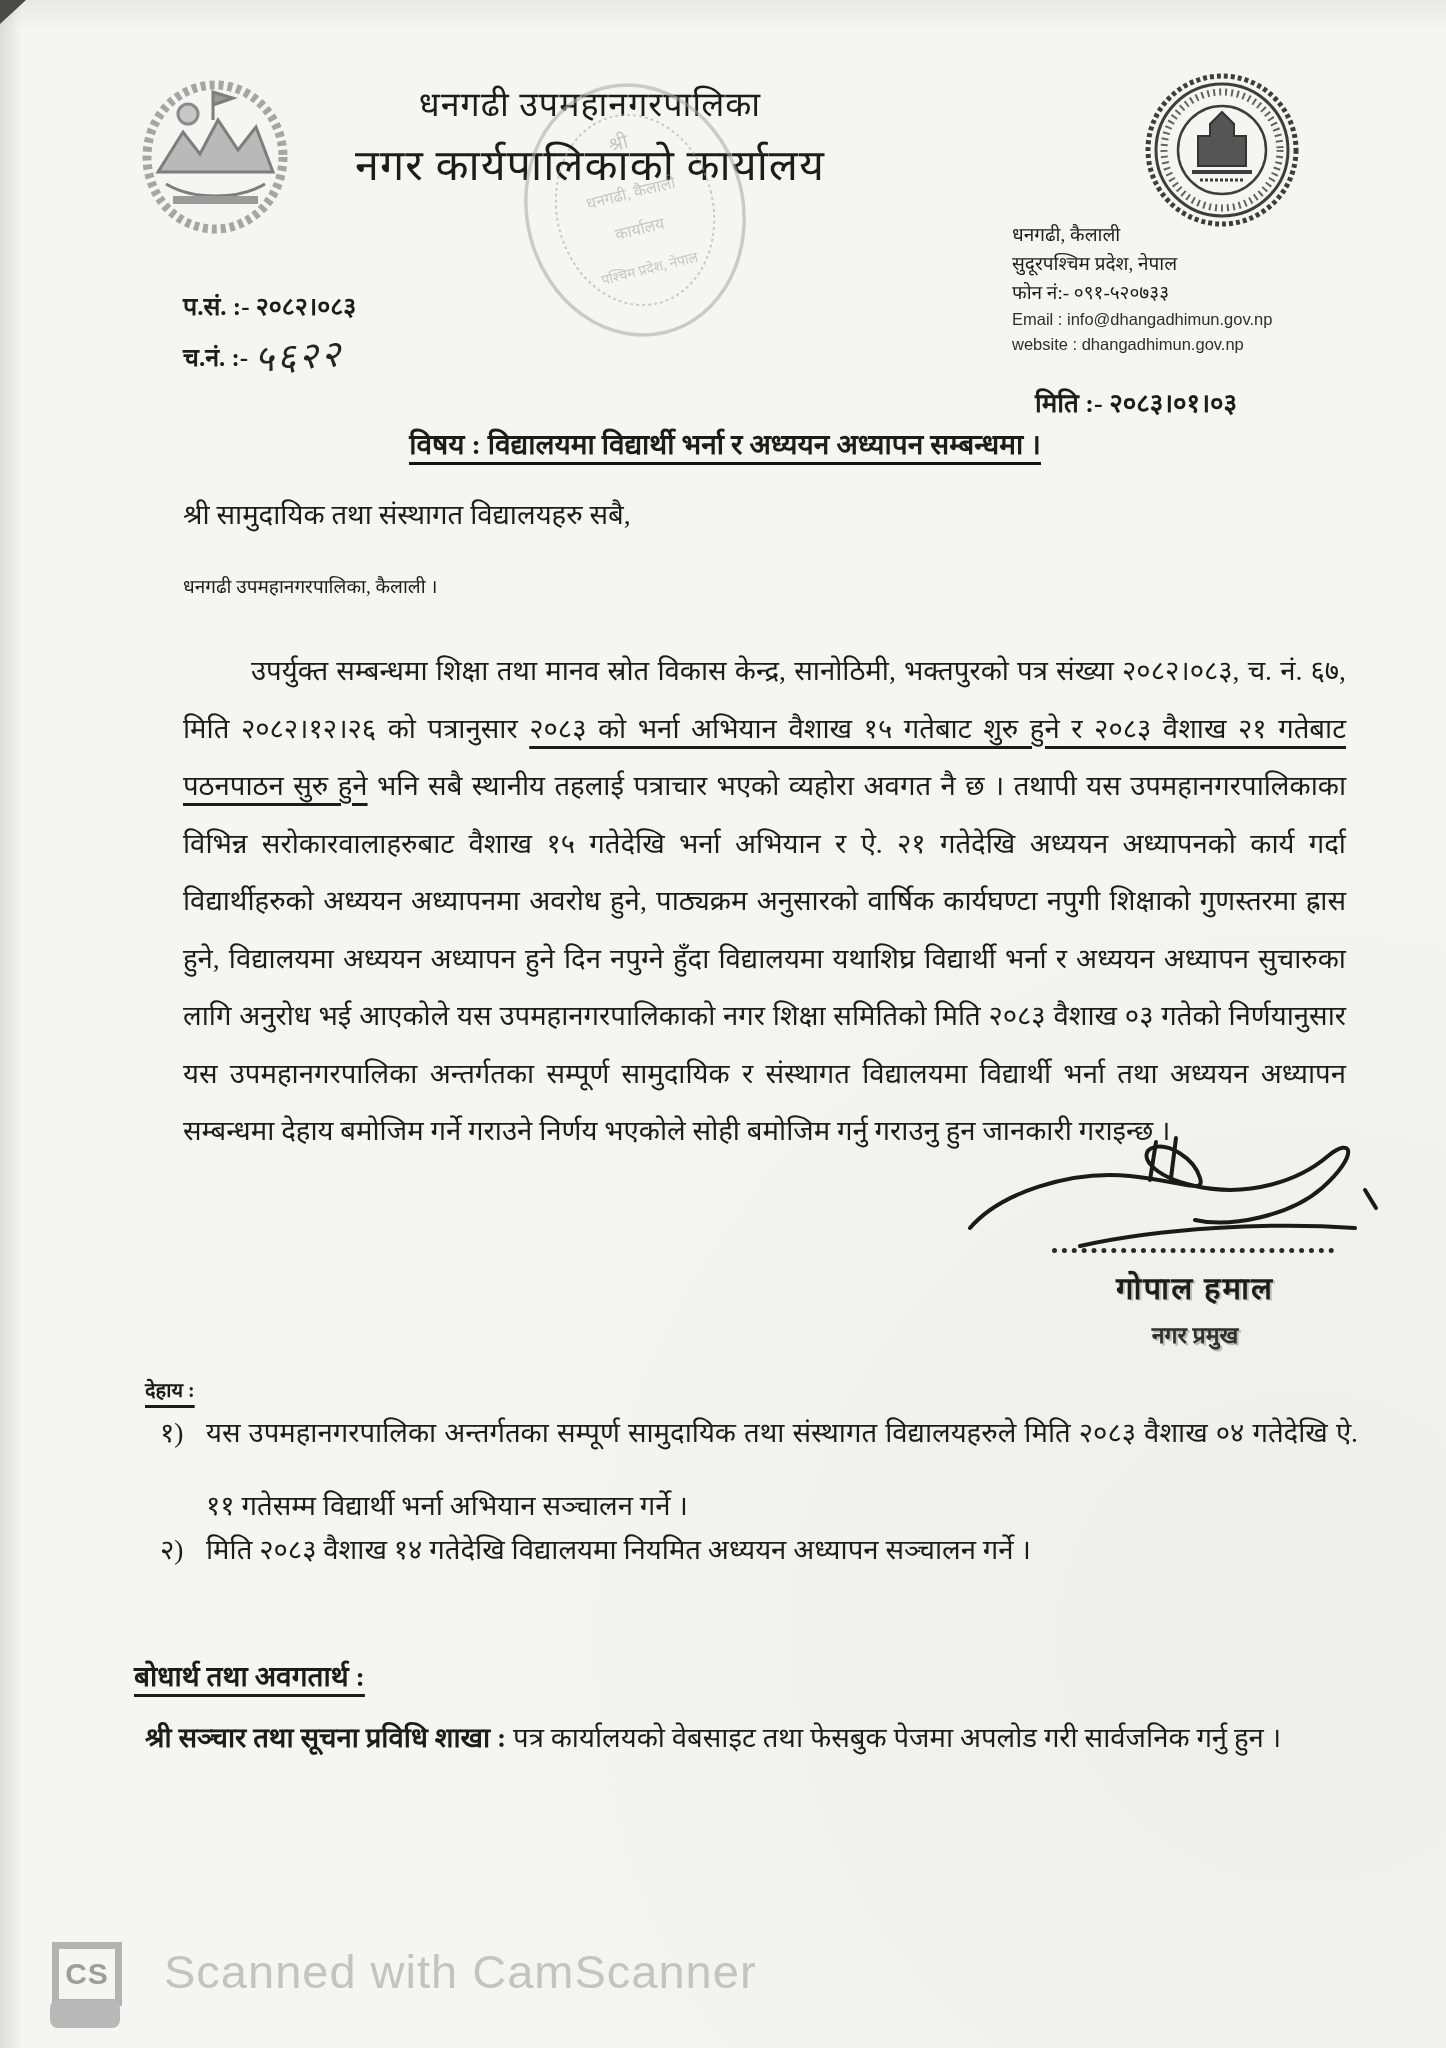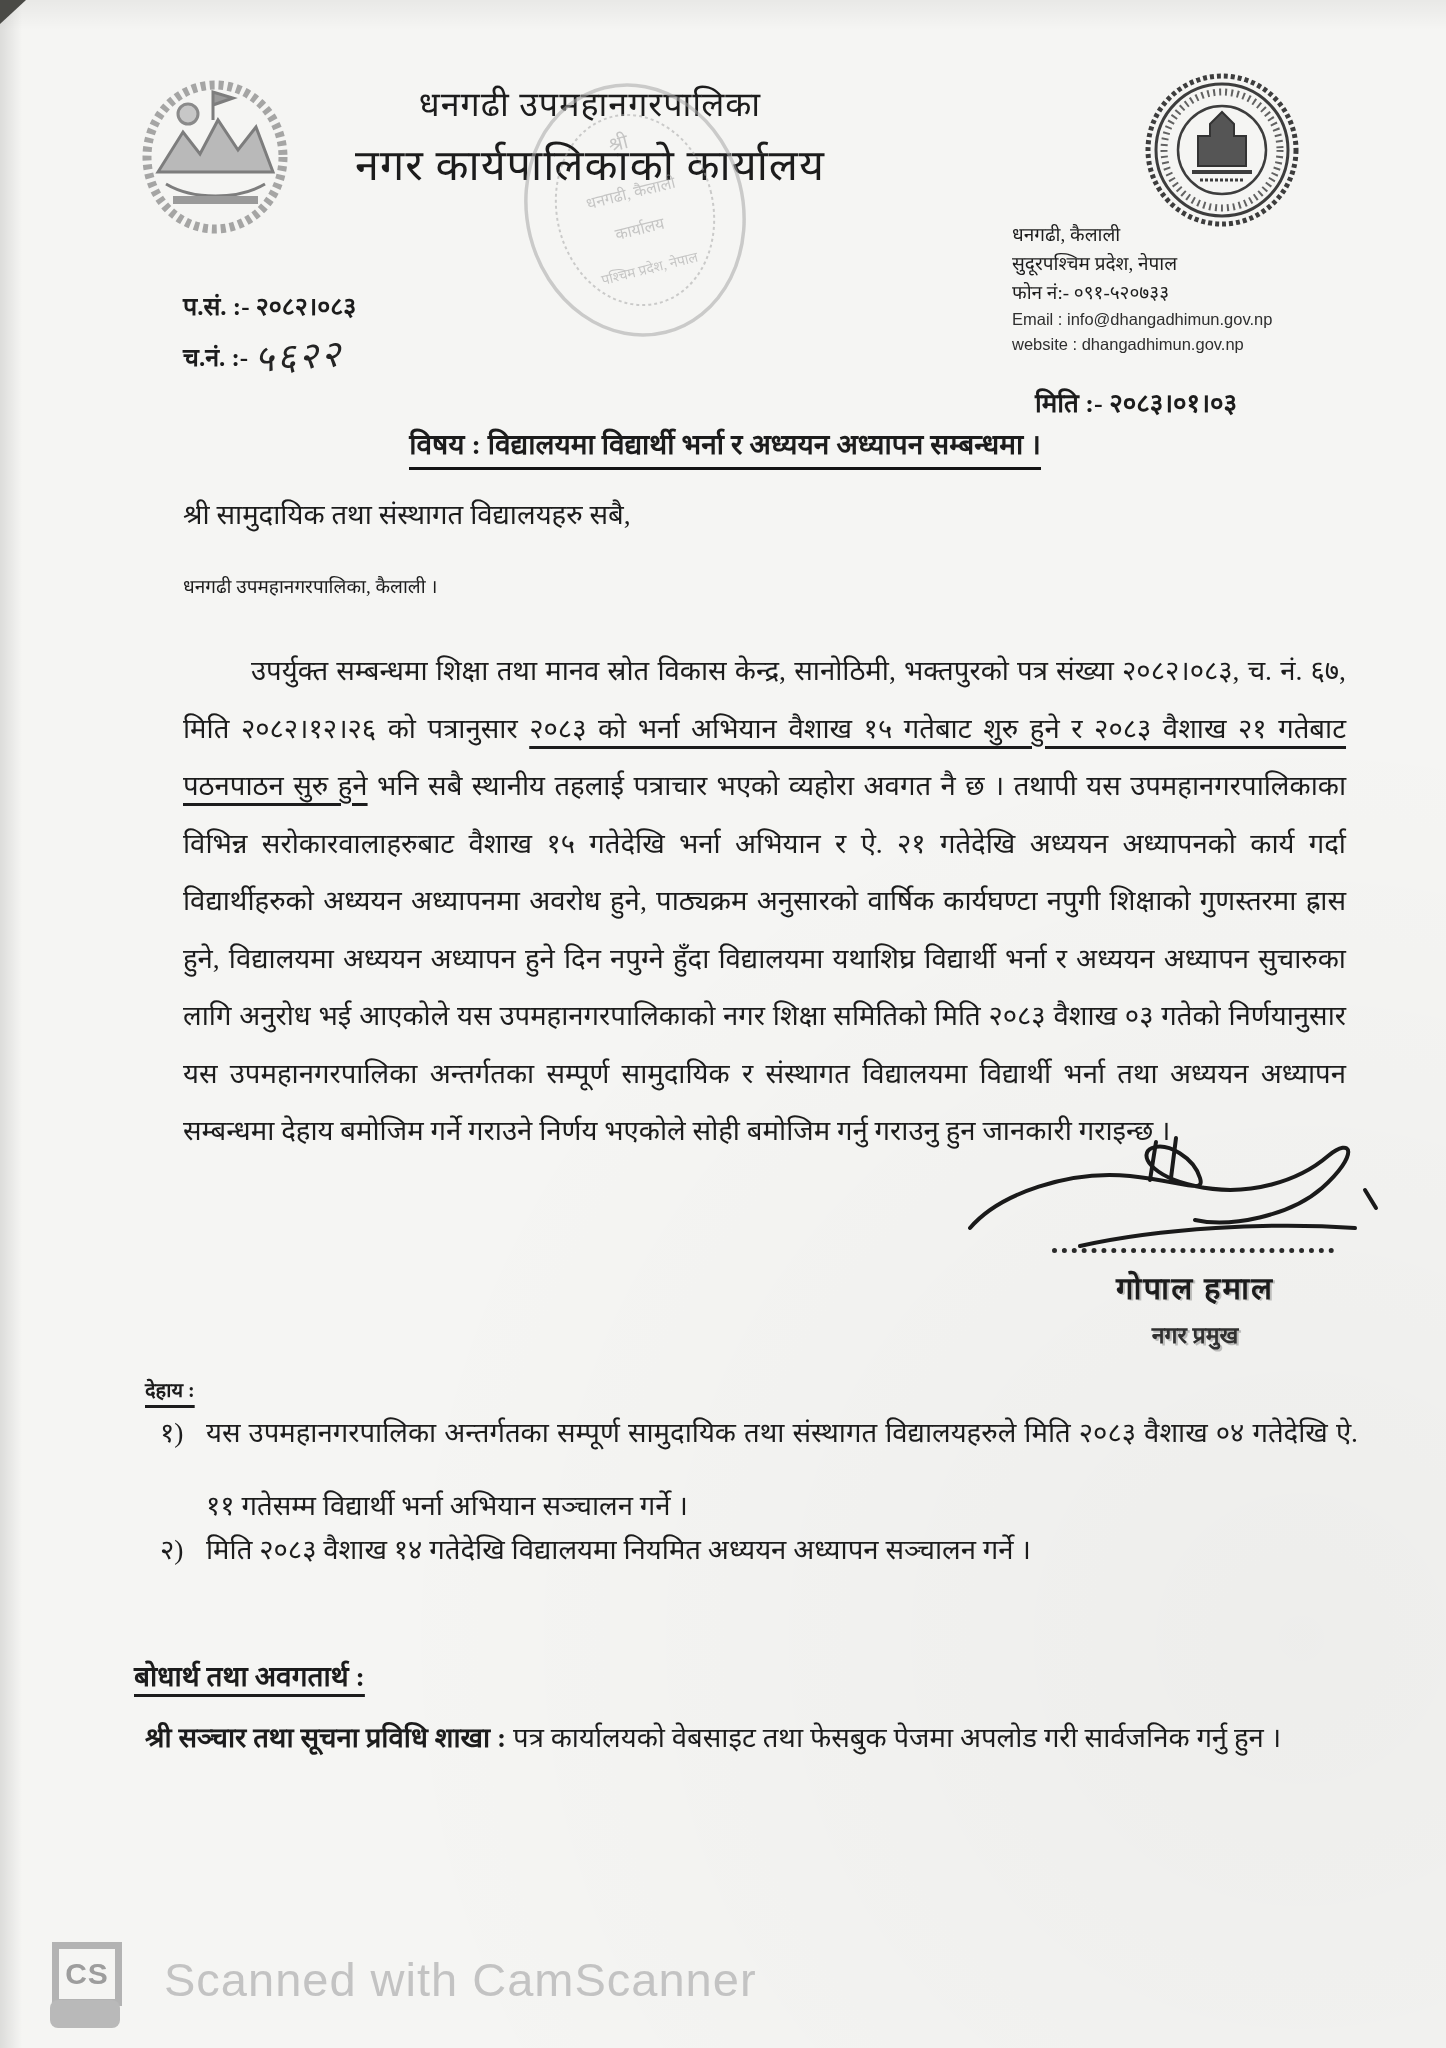--- a/index.html
+++ b/index.html
@@ -26,21 +26,21 @@
 
   .contact{left:1012px;top:220px;font-size:19px;line-height:29px;}
   .contact .lat{font-size:16.5px;line-height:25px;color:#2e2e2e;}
 
   .refs{left:183px;top:283px;font-size:25px;font-weight:700;line-height:47px;}
   .hand{display:inline-block;font-size:37px;font-weight:400;font-style:italic;transform:rotate(-4deg) translateY(3px);letter-spacing:3px;color:#242424;}
 
   .dateline{left:1035px;top:376px;font-size:26px;font-weight:700;margin-top:8px;}
 
   .subject{left:320px;top:424px;width:810px;text-align:center;}
-  .subject span{display:inline-block;font-size:28px;font-weight:700;border-bottom:3px solid #141414;padding-bottom:5px;}
+  .subject span{display:inline-block;font-size:28px;font-weight:700;border-bottom:3px solid #141414;}
 
   .recip1{left:183px;top:495px;font-size:27.5px;}
   .recip2{left:183px;top:573px;font-size:19px;}
 
   .bodytext{left:183px;top:642px;width:1163px;font-size:27.5px;line-height:57.5px;text-align:justify;text-indent:68px;}
   .seg-u{text-decoration:underline;text-decoration-thickness:2.5px;text-underline-offset:8px;}
   .seg-b{font-weight:700;}
 
   
   .sigline{left:1052px;top:1248px;width:282px;border-bottom:5px dotted #2a2a2a;height:0;}
@@ -60,21 +60,21 @@
   
   .stamp-center{left:495px;top:70px;width:280px;height:280px;pointer-events:none;}
   .seal-right{left:1140px;top:70px;width:165px;height:162px;}
   .emblem-left{left:138px;top:72px;width:155px;height:165px;}
 
   
   .footer{left:52px;top:1942px;display:flex;align-items:flex-start;}
   .cs-box{width:56px;height:50px;border:7px solid #b3b3b3;display:flex;align-items:center;justify-content:center;
     font-family:"Liberation Sans",sans-serif;font-weight:700;font-size:30px;color:#9d9d9d;letter-spacing:1px;}
   .cs-bar{width:70px;height:28px;background:#b9b9b9;border-radius:8px;margin-top:-6px;margin-left:-2px;}
-  .cs-text{font-family:"Liberation Sans","DejaVu Sans",sans-serif;font-size:47px;color:#c3c3c3;margin-left:42px;margin-top:10px;letter-spacing:1px;}
+  .cs-text{font-family:"Liberation Sans","DejaVu Sans",sans-serif;font-size:47px;color:#c3c3c3;margin-left:42px;margin-top:2px;letter-spacing:1px;}
 </style>
 </head>
 <body>
 
 <div class="abs corner"></div>
 
 <svg class="abs emblem-left" viewBox="0 0 155 165">
   <g fill="none" stroke="#8a8a8a" stroke-width="3">
     <ellipse cx="77" cy="85" rx="68" ry="72" stroke-dasharray="5 4" stroke-width="9" opacity="0.75"></ellipse>
     <path d="M20,100 L45,60 L62,82 L80,48 L100,78 L118,55 L135,100 Z" fill="#b9b9b9" stroke="#7d7d7d"></path>

